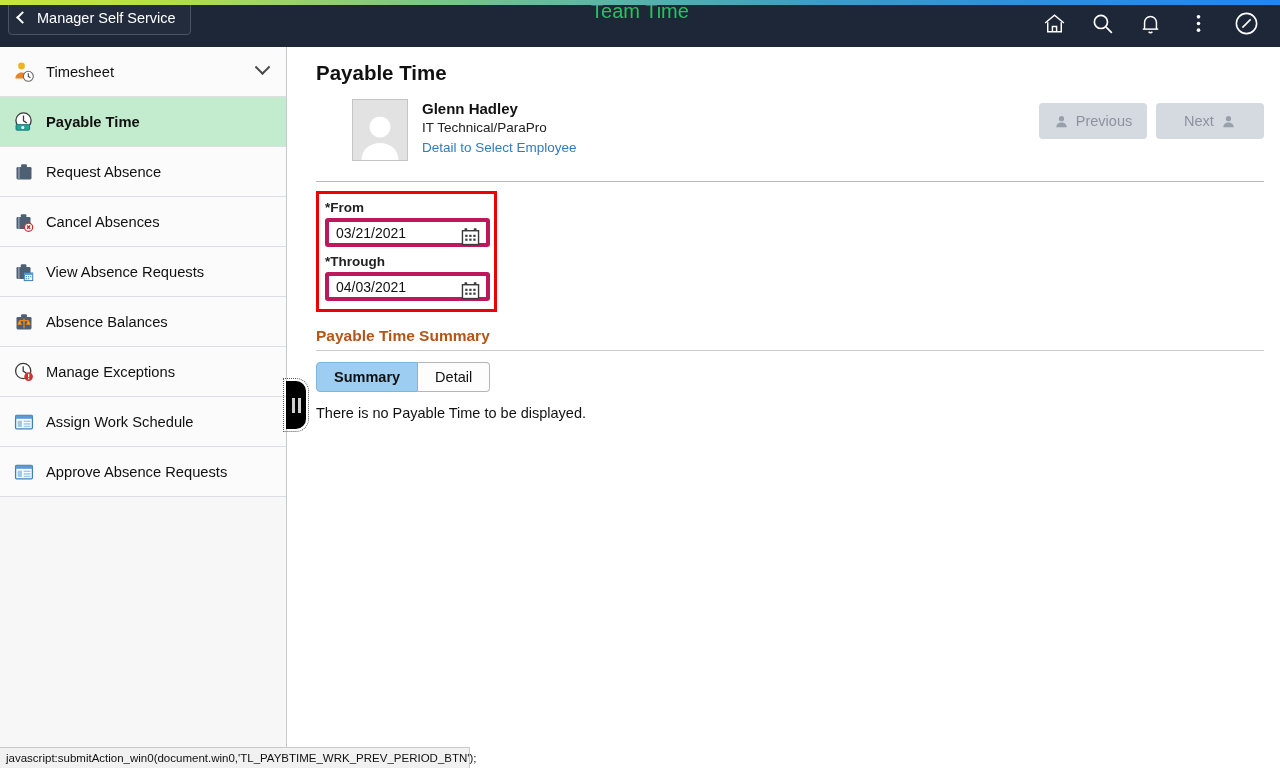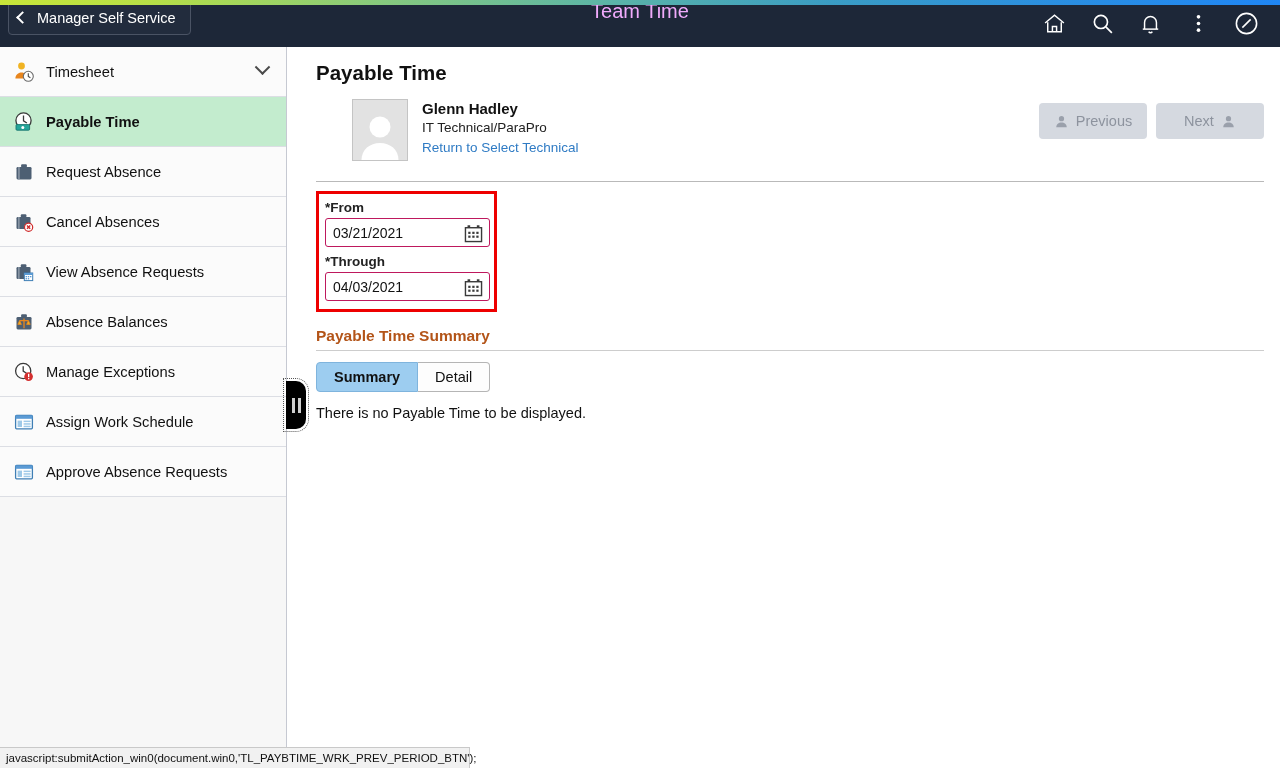--- a/index.html
+++ b/index.html
@@ -41,21 +41,21 @@
     display: inline-block;
     width: 9px; height: 9px;
     border-left: 2px solid #fff;
     border-bottom: 2px solid #fff;
     transform: rotate(45deg);
     margin-right: 10px;
   }
   .header-title {
     position: absolute; left: 0; width: 1280px;
     text-align: center;
-    color: #f0abfc;
+    color: #22c55e;
     font-size: 20px;
     pointer-events: none;
   }
   .header-icons {
     position: absolute; right: 12px; top: 0;
     height: 47px;
     display: flex; align-items: center; gap: 4px;
     z-index: 3;
   }
   .hicon {
@@ -160,21 +160,21 @@
   .date-box {
     margin-top: 9px;
     width: 181px;
     border: 3px solid #ee0000;
     padding: 6px 8px 8px 6px;
   }
   .field-label { font-size: 13.5px; font-weight: bold; color: #222; }
   .input-wrap {
     margin-top: 3px; margin-bottom: 7px;
     width: 165px; height: 29px;
-    border: 1px solid #be185d;
+    border: 4px solid #be185d;
     border-radius: 3px;
     background: #fff;
     display: flex; align-items: center;
     position: relative;
   }
   .input-wrap:last-child { margin-bottom: 0; }
   .date-input {
     border: none; outline: none;
     font-family: "Liberation Sans", sans-serif;
     font-size: 14px; color: #111;
@@ -404,21 +404,21 @@
   <div class="emp-row">
     <div class="avatar">
       <svg width="44" height="50" viewBox="0 0 44 50">
         <circle cx="22" cy="17" r="10.5" fill="#ffffff"></circle>
         <path d="M3.5 50c0-10.4 8.3-17 18.5-17s18.5 6.6 18.5 17z" fill="#ffffff"></path>
       </svg>
     </div>
     <div>
       <div class="emp-name">Glenn Hadley</div>
       <div class="emp-title">IT Technical/ParaPro</div>
-      <div class="emp-link">Return to Select Technical</div>
+      <div class="emp-link">Detail to Select Employee</div>
     </div>
 
     <div class="nav-buttons">
       <button class="navbtn">
         <svg width="15" height="15" viewBox="0 0 24 24" fill="#9aa0ab">
           <circle cx="12" cy="7.4" r="4.2"></circle>
             <path d="M3.6 21c0-4.7 3.8-7.6 8.4-7.6s8.4 2.9 8.4 7.6z"></path>
         </svg>
         <span>Previous</span>
       </button>

